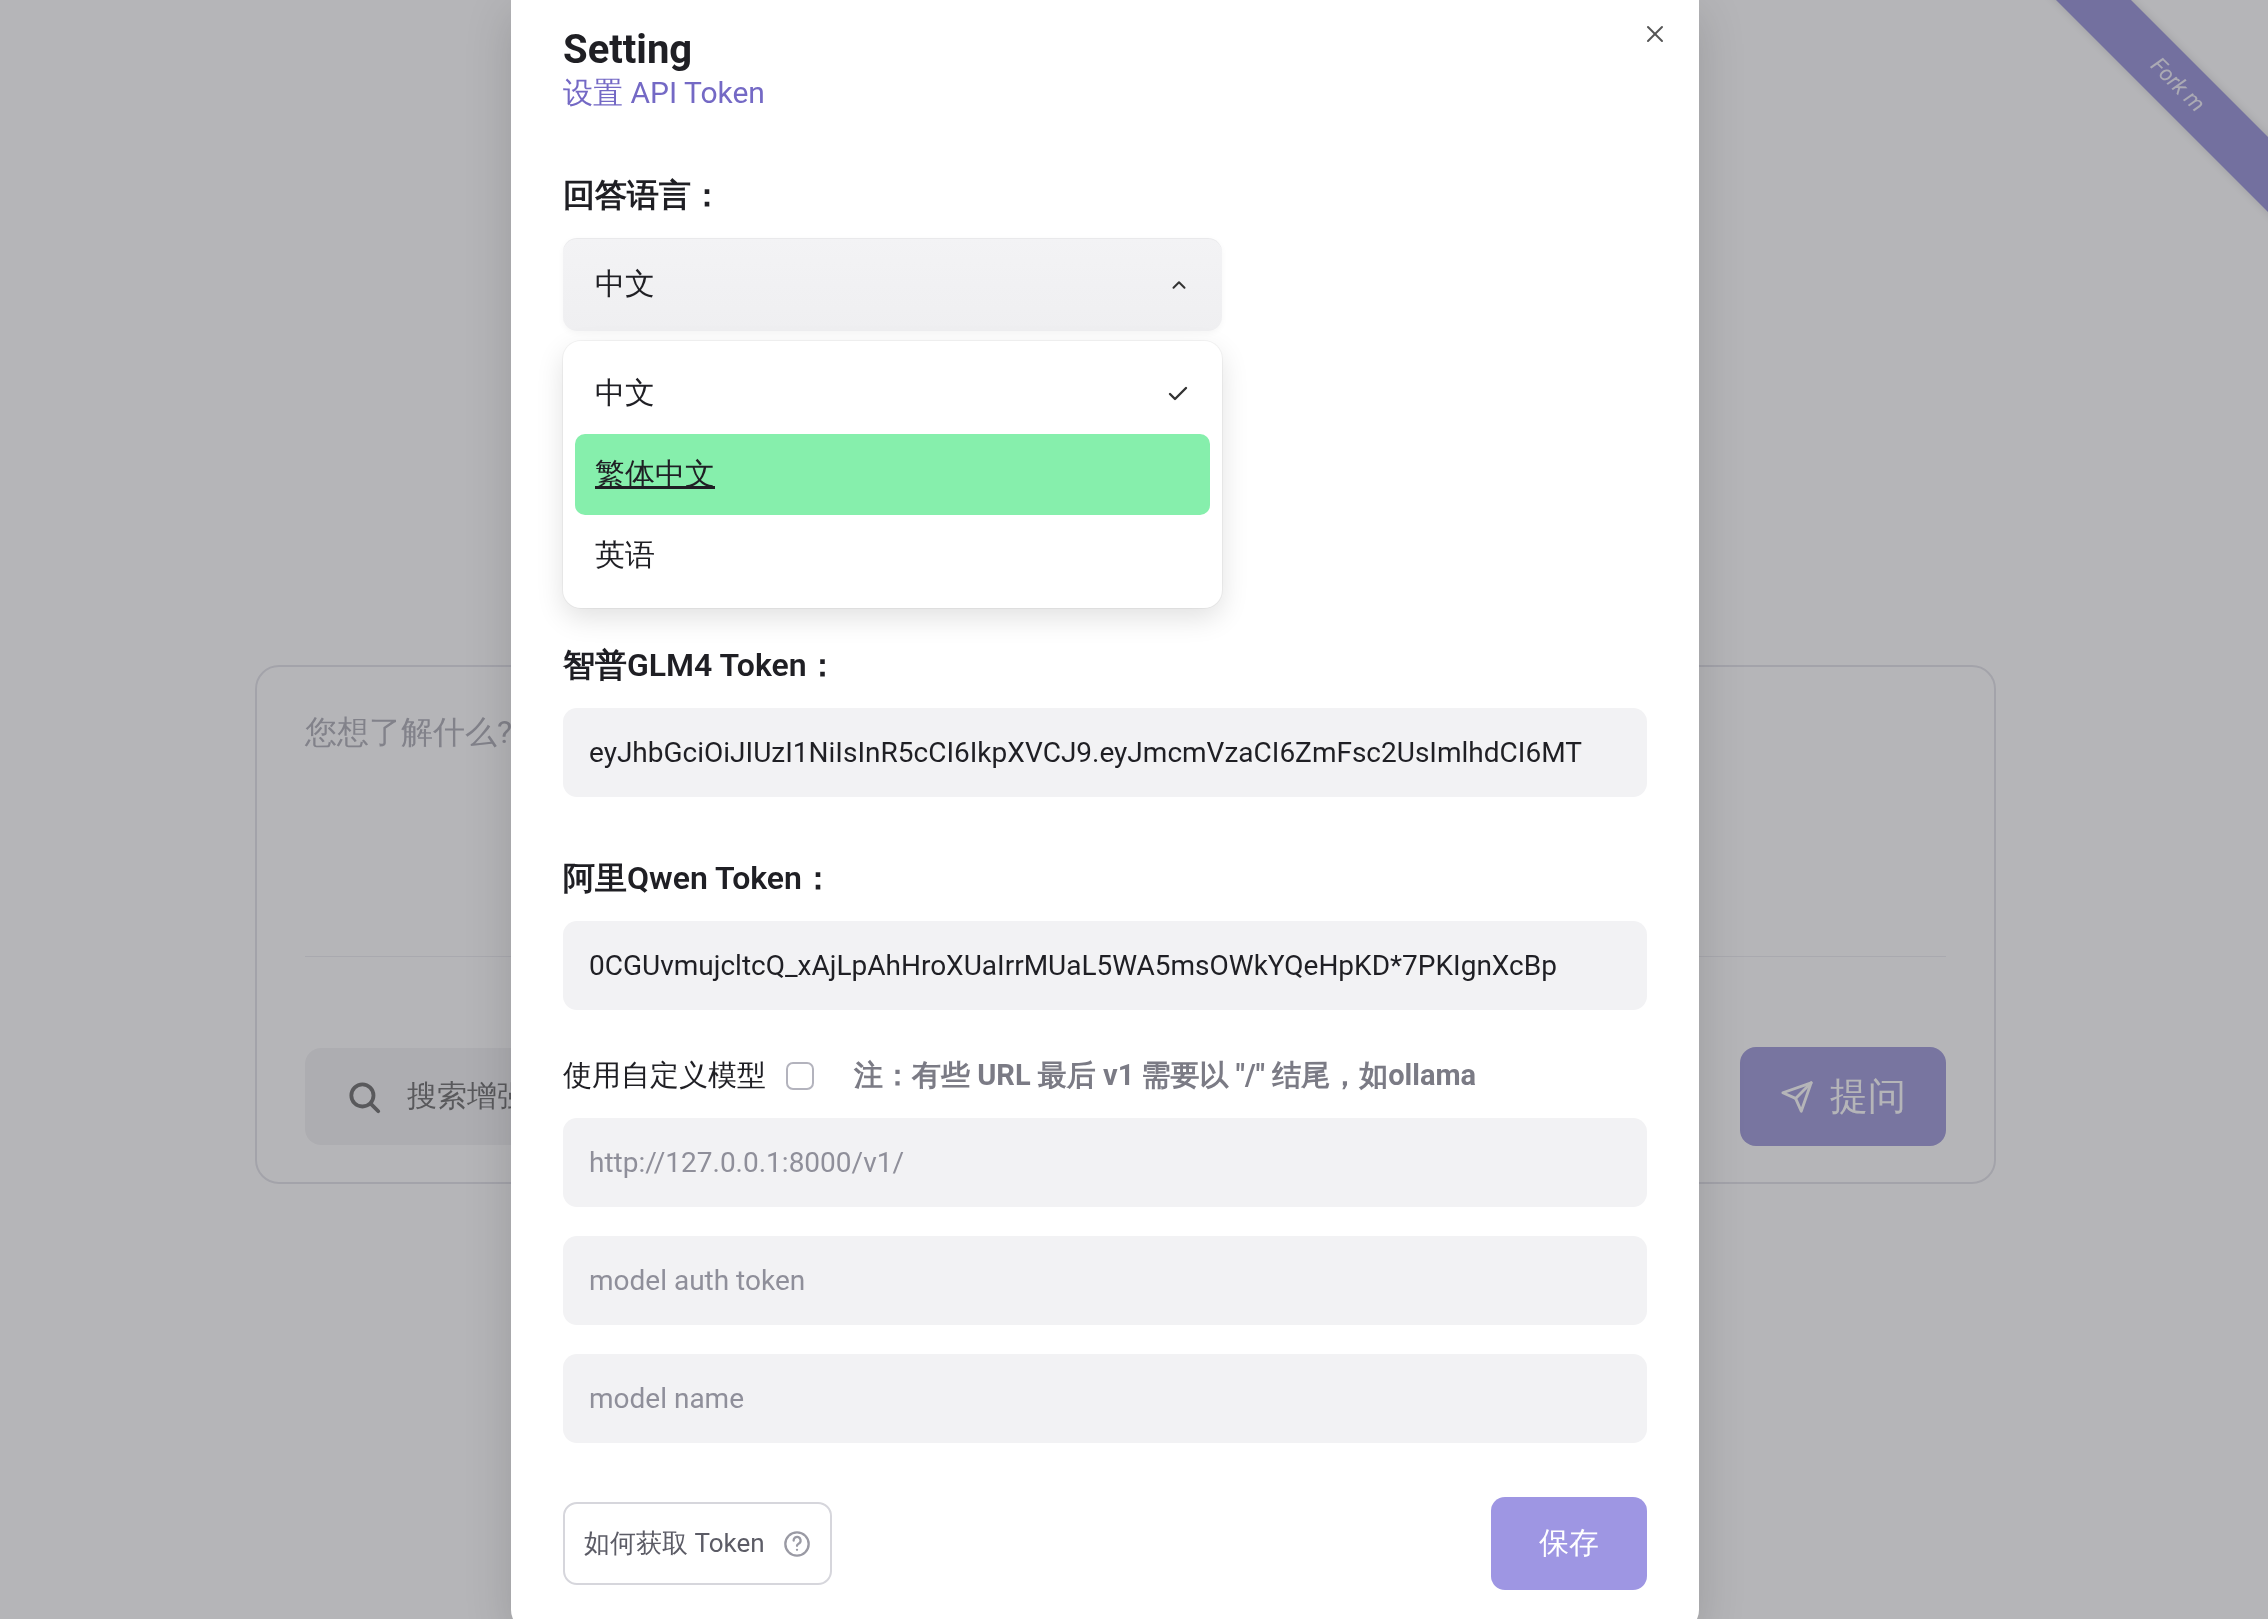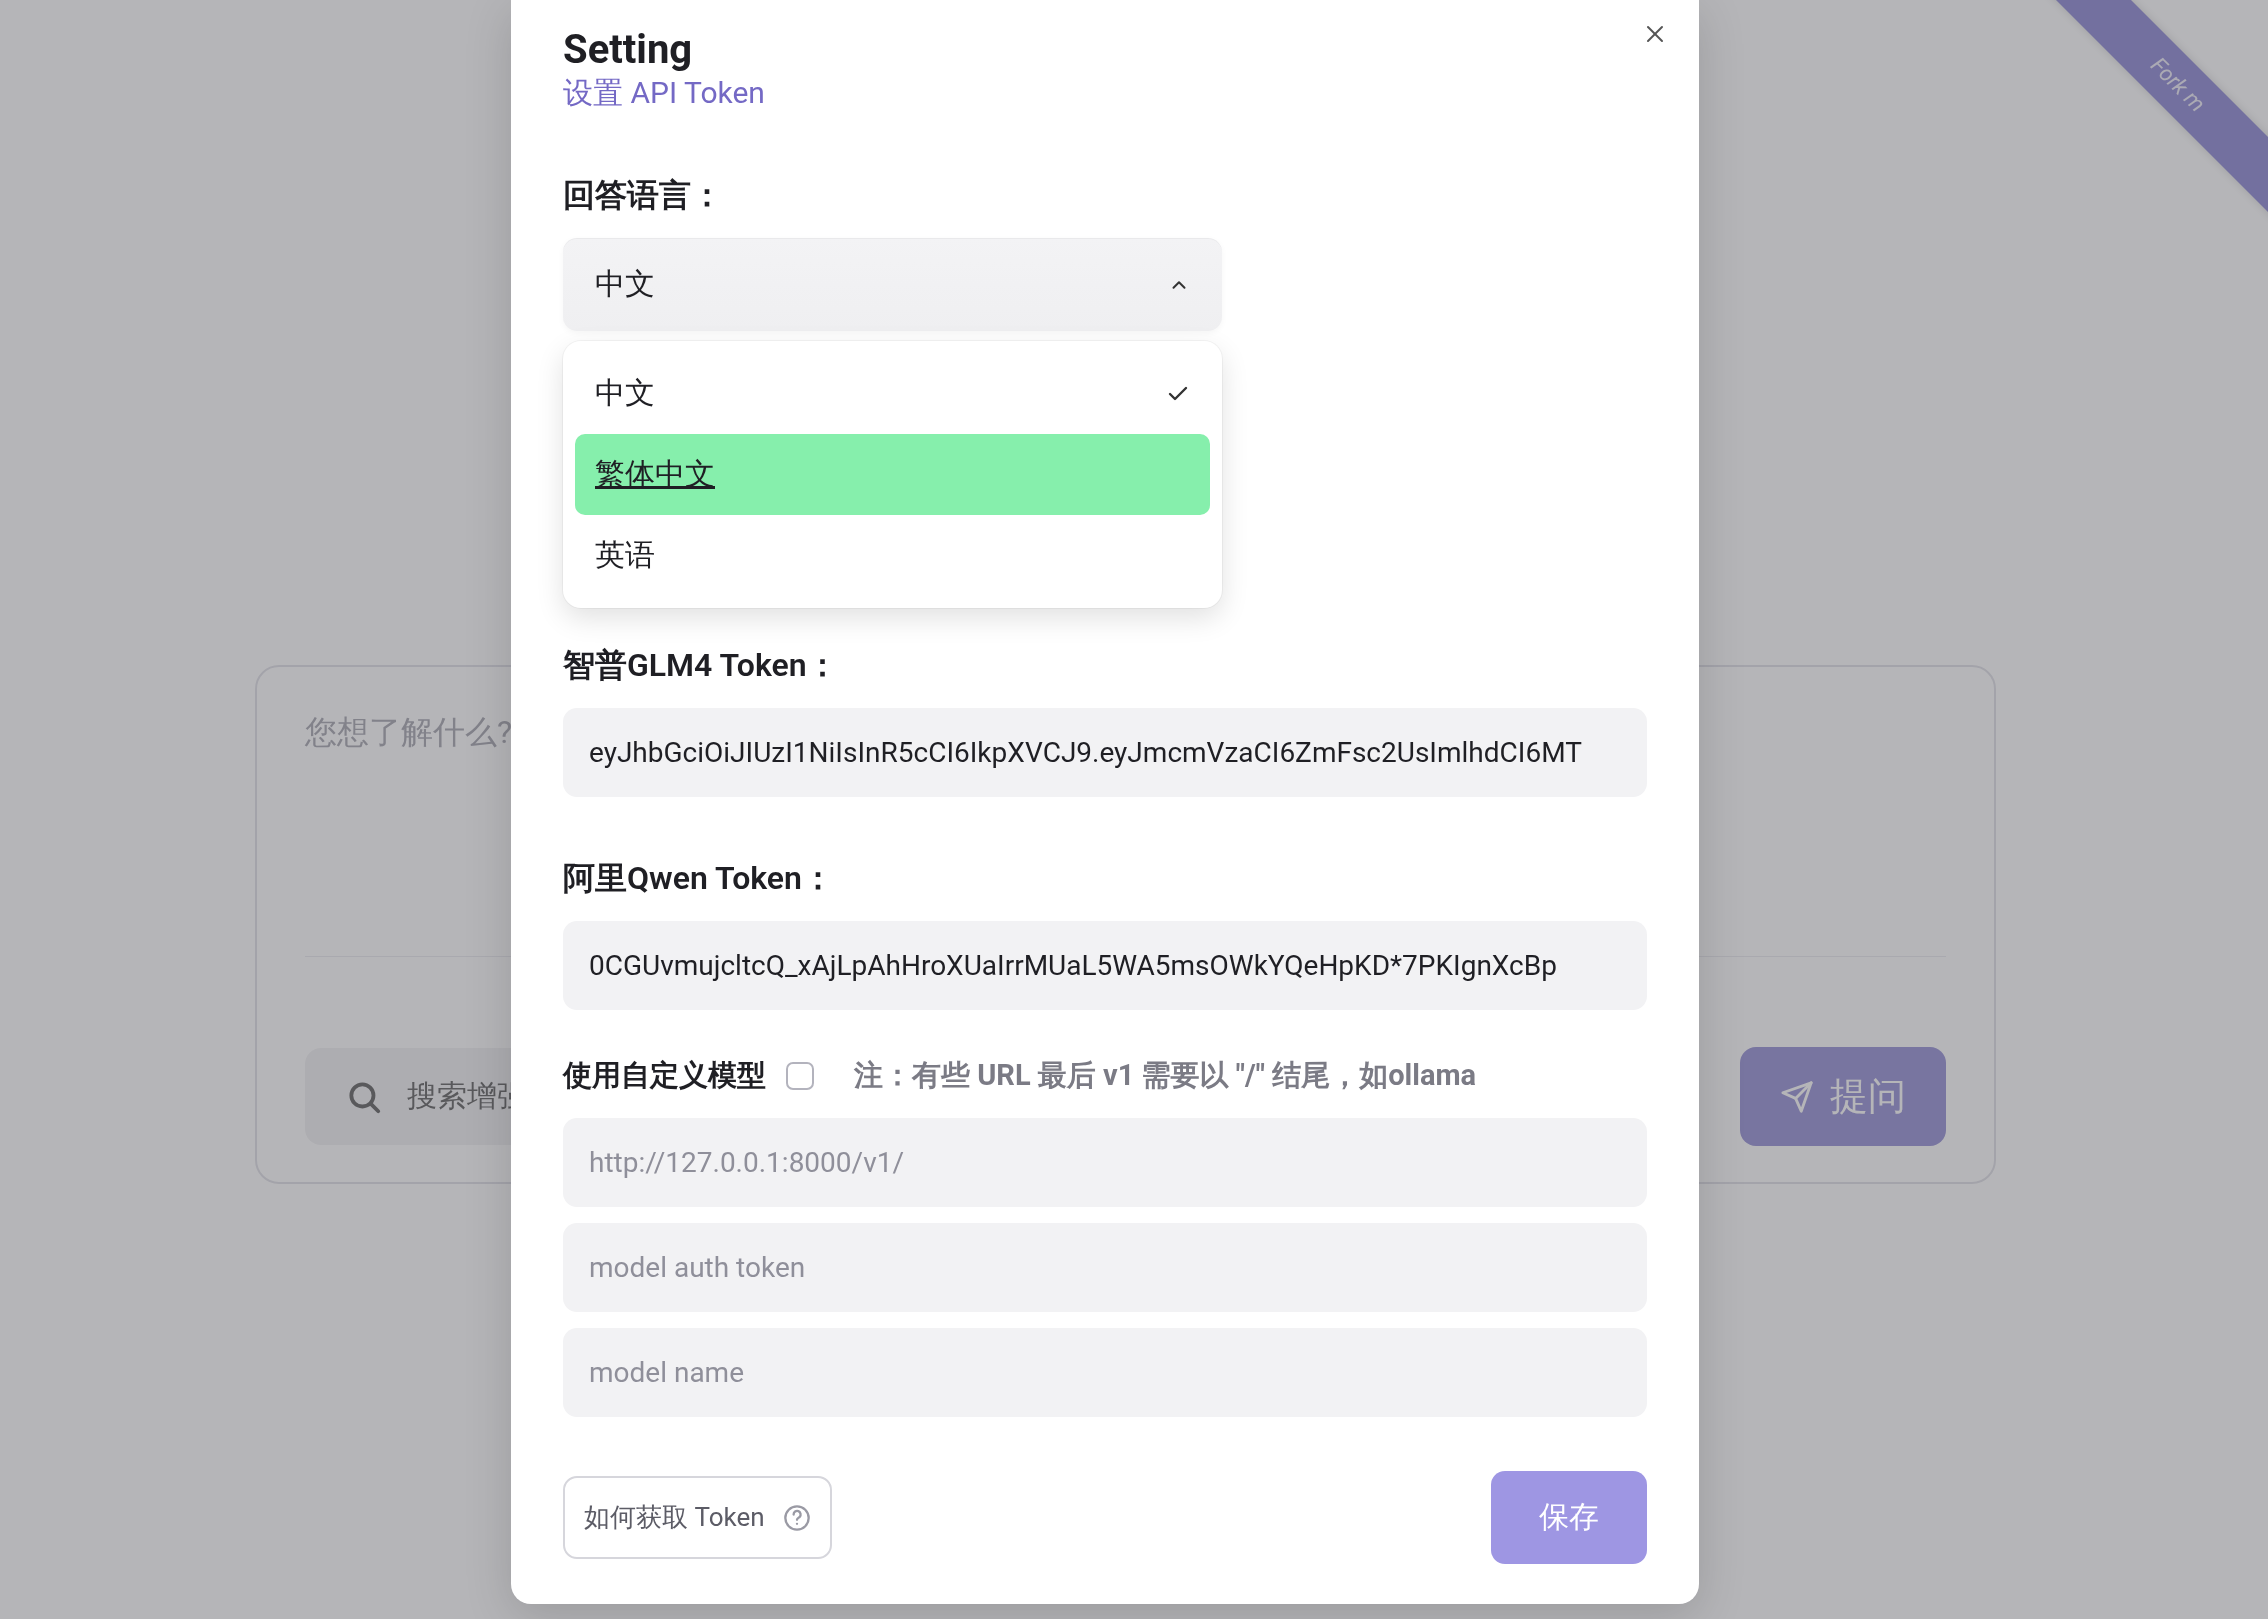--- a/index.html
+++ b/index.html
@@ -211,33 +211,33 @@
 }
 .text-input::placeholder { color: #8f8f9a; }
 
 .custom-row {
   display: flex;
   align-items: center;
   gap: 20px;
   margin-top: 46px;
   font-size: 29px;
 }
-.custom-row .label1 { font-weight: 700; color: #1f1f24; }
+.custom-row .label1 { font-weight: 400; color: #1f1f24; }
 .custom-row .note { color: #7b7b85; margin-left: 20px; font-weight: bold; }
 
 .checkbox {
   width: 28px;
   height: 28px;
   border: 2.5px solid #b3b3bd;
   border-radius: 7px;
   background: #fff;
   cursor: pointer;
 }
 
-.stack-inputs { display: flex; flex-direction: column; gap: 16px; margin-top: 22px; }
+.stack-inputs { display: flex; flex-direction: column; gap: 29px; margin-top: 22px; }
 
 .modal-footer {
   display: flex;
   justify-content: space-between;
   align-items: center;
   margin-top: 54px;
 }
 
 .howto-btn {
   border: 2px solid #d6d6dc;

